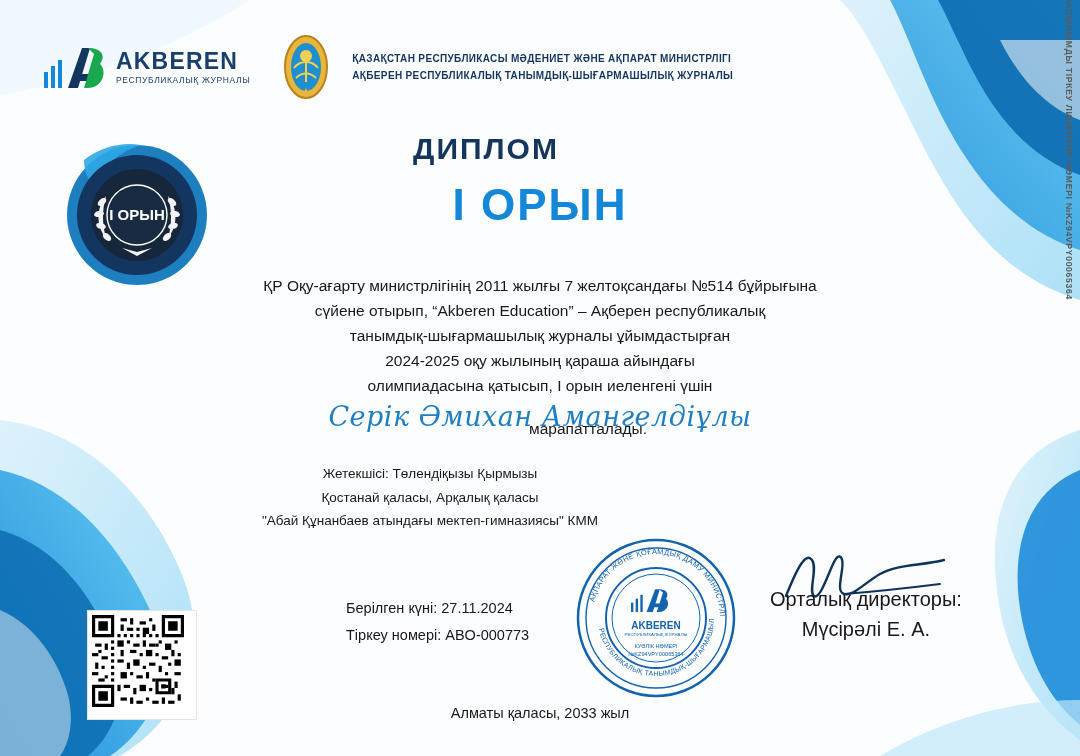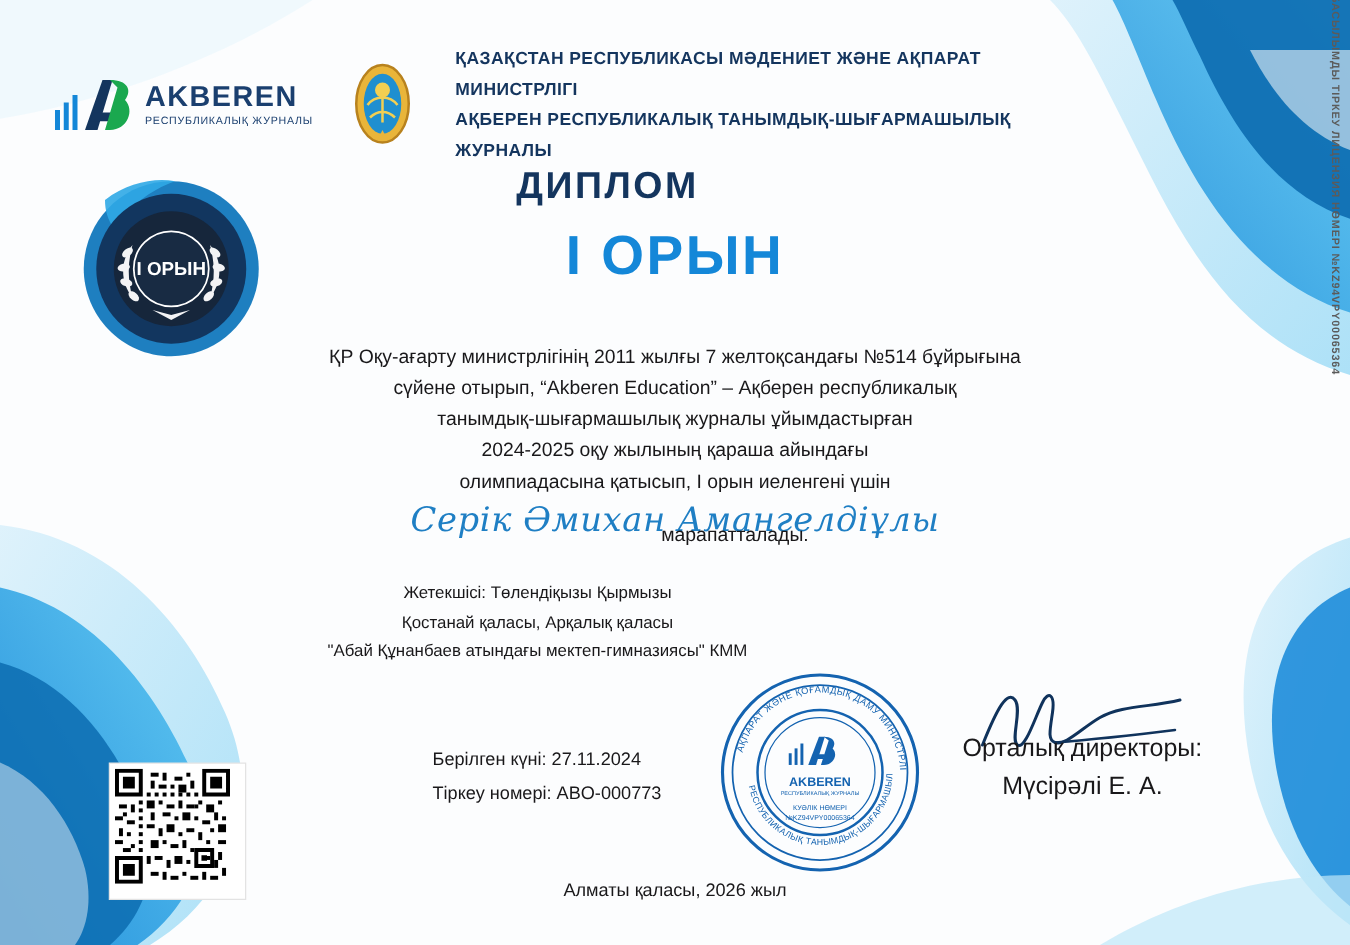--- a/index.html
+++ b/index.html
@@ -30,23 +30,23 @@
   .logo-mark{width:64px;height:46px;}
   .logo-text{line-height:1;}
   .logo-title{
     font-size:23px;font-weight:bold;letter-spacing:1.2px;color:#1a3f6f;
   }
   .logo-sub{
     font-size:8.5px;letter-spacing:0.6px;color:#1a3f6f;margin-top:3px;
   }
   .emblem{width:48px;height:66px;margin-left:14px;}
   .ministry{
-    margin-left:16px;
+    margin-left:4px;
     color:#14355e;
-    font-size:14px;
+    font-size:10px;
     font-weight:bold;
     letter-spacing:0.35px;
     line-height:1.75;
     max-width:520px;
   }
 
   
   .medal{position:absolute;left:62px;top:140px;width:150px;height:150px;}
 
   
@@ -270,21 +270,21 @@
       <path d="M20 32 L31 3 L37 3 L28 32 Z" fill="#1463b0"></path>
       <path d="M25 21 L37 21 L35.5 26 L23.5 26 Z" fill="#1463b0"></path>
       <path d="M36 3 C 46 3 49 9 45 15 C 51 21 46 32 36 32 L33 32 L41 7 Z" fill="#1463b0"></path>
     </g>
     <text x="83" y="94" text-anchor="middle" fill="#1463b0" font-family="Liberation Sans, sans-serif" font-size="10" font-weight="bold">AKBEREN</text>
     <text x="83" y="101" text-anchor="middle" fill="#1463b0" font-family="Liberation Sans, sans-serif" font-size="4.4">РЕСПУБЛИКАЛЫҚ ЖУРНАЛЫ</text>
     <text x="83" y="113" text-anchor="middle" fill="#1463b0" font-family="Liberation Sans, sans-serif" font-size="5.6">КУӘЛІК НӨМЕРІ</text>
     <text x="83" y="121" text-anchor="middle" fill="#1463b0" font-family="Liberation Sans, sans-serif" font-size="5.6">№KZ94VPY00065364</text>
   </svg>
 
-  <div class="city-year">Алматы қаласы, 2026 жыл</div>
+  <div class="city-year">Алматы қаласы, 2033 жыл</div>
 
   <div class="qr">
     <svg viewBox="0 0 29 29" width="92" height="92">
       <rect width="29" height="29" fill="#ffffff"></rect>
       <g fill="#000000">
 
         <path d="M0 0h7v7H0z M1 1v5h5V1z M2 2h3v3H2z"></path>
         <path d="M22 0h7v7h-7z M23 1v5h5V1z M24 2h3v3h-3z"></path>
         <path d="M0 22h7v7H0z M1 23v5h5v-5z M2 24h3v3H2z"></path>
 

